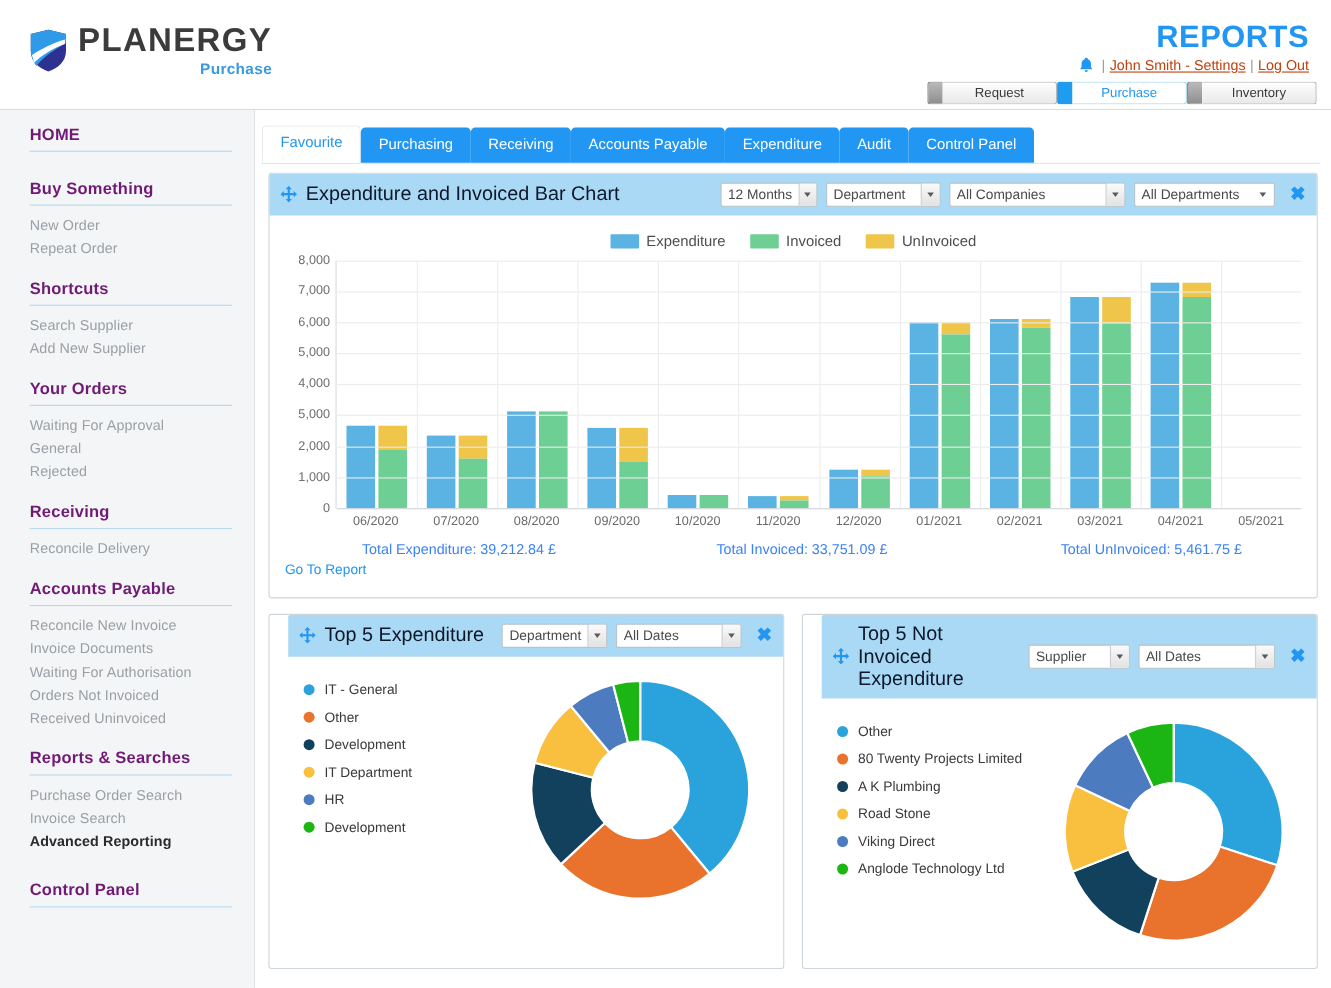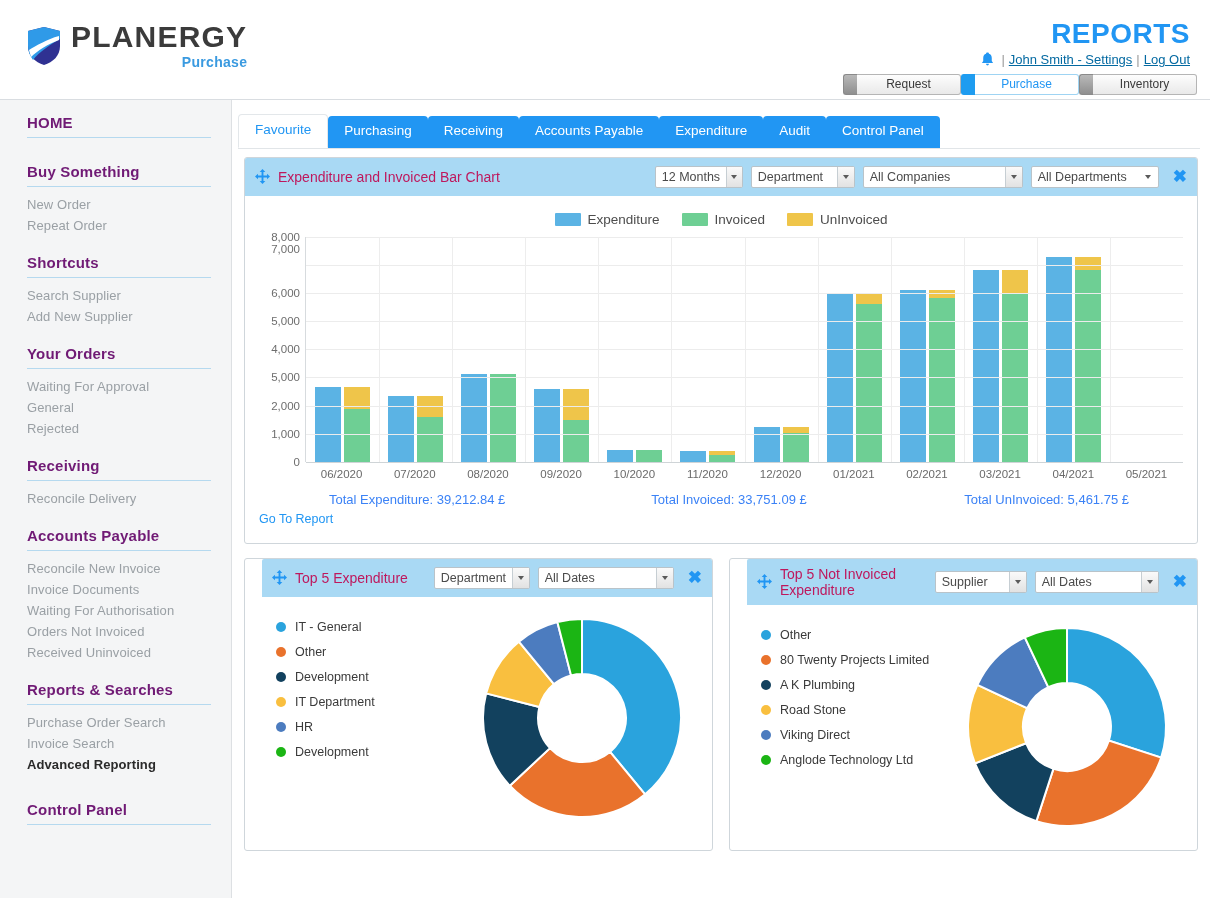--- a/index.html
+++ b/index.html
@@ -15,21 +15,21 @@
   
   .header { position:relative; height:100px; background:#fff; border-bottom:1px solid #d9dde1; }
   .logo-wrap { position:absolute; left:27px; top:22px; display:flex; align-items:center; }
   .shield { width:34px; height:40px; margin-right:10px; }
   .logo-text { display:flex; flex-direction:column; line-height:1; }
   .logo-main { font-size:30px; font-weight:bold; letter-spacing:1.2px; color:#3b3b3b; font-family:"Liberation Sans", sans-serif; }
   .logo-sub { font-size:14px; color:#3a9ae0; text-align:right; margin-top:3px; font-weight:bold; letter-spacing:.3px;}
 
   .reports-title { position:absolute; right:20px; top:18px; font-size:28px; font-weight:bold; color:#2196f3; letter-spacing:.5px; }
   .user-row { position:absolute; right:20px; top:52px; font-size:13px; color:#555; display:flex; align-items:center; gap:4px; }
-  .user-row a { color:#0369a1; text-decoration:underline; }
+  .user-row a { color:#c2410c; text-decoration:underline; }
   .bell { width:13px; height:15px; display:inline-block; position:relative; margin-right:3px;}
   .sep { color:#999; }
 
   .modules { position:absolute; right:13px; top:74px; display:flex; align-items:stretch; height:21px; }
   .mod-stub { width:14px; background:linear-gradient(#b9b9b9,#8f8f8f); border:1px solid #8a8a8a; border-right:none; border-radius:3px 0 0 3px;}
   .mod-stub.active { background:#1e9cf0; border-color:#1e9cf0; }
   .mod-tab {
     min-width:104px; text-align:center; font-size:12px; color:#3a3a3a;
     background:linear-gradient(#fdfdfd,#e9e9e9); border:1px solid #b5b5b5; border-left:none;
     line-height:19px; padding:0 12px; border-radius:0 3px 3px 0;
@@ -62,21 +62,21 @@
   .tab-underline { height:1px; background:#e1e5e8; margin:0 10px 0 6px; }
 
   .content { padding:8px 12px 0 12px; }
 
   
   .widget { border:1px solid #cfd6db; border-radius:3px; background:#fff; margin-bottom:14px; }
   .w-head {
     background:#a9d9f4; display:flex; align-items:center; padding:7px 10px; gap:8px;
     border-radius:2px 2px 0 0; min-height:38px;
   }
-  .w-title { font-size:14px; color:#be185d; flex:0 0 auto; }
+  .w-title { font-size:18px; color:#0f172a; flex:0 0 auto; }
   .w-title.two { line-height:1.15; }
   .move-ico { width:15px; height:15px; flex:0 0 auto; }
   .spacer { flex:1 1 auto; }
   .sel {
     background:#fff; border:1px solid #b9c3c9; border-radius:2px;
     font-size:12.5px; color:#4a4a4a; height:22px; display:flex; align-items:center;
     padding:0 0 0 6px; position:relative;
   }
   .sel span { white-space:nowrap; }
   .sel .arrowbox {
@@ -278,21 +278,21 @@
               </div>
               <div class="lg-item">
                 <span class="lg-swatch" style="background:#efc54a"></span>
                 <span>UnInvoiced</span>
               </div>
             </div>
 
             <div class="plot">
               <div class="yaxis" id="yaxis">
                   <div class="ytick" style="top: 0px;">8,000</div>
-                  <div class="ytick" style="top: 12px;">7,000</div>
+                  <div class="ytick" style="top: 27px;">7,000</div>
                   <div class="ytick" style="top: 56.25px;">6,000</div>
                   <div class="ytick" style="top: 84.375px;">5,000</div>
                   <div class="ytick" style="top: 112.5px;">4,000</div>
                   <div class="ytick" style="top: 140.625px;">5,000</div>
                   <div class="ytick" style="top: 168.75px;">2,000</div>
                   <div class="ytick" style="top: 196.875px;">1,000</div>
                   <div class="ytick" style="top: 225px;">0</div>
                 </div>
               <div class="grid" id="grid">
                 <div class="bars" id="bars">

